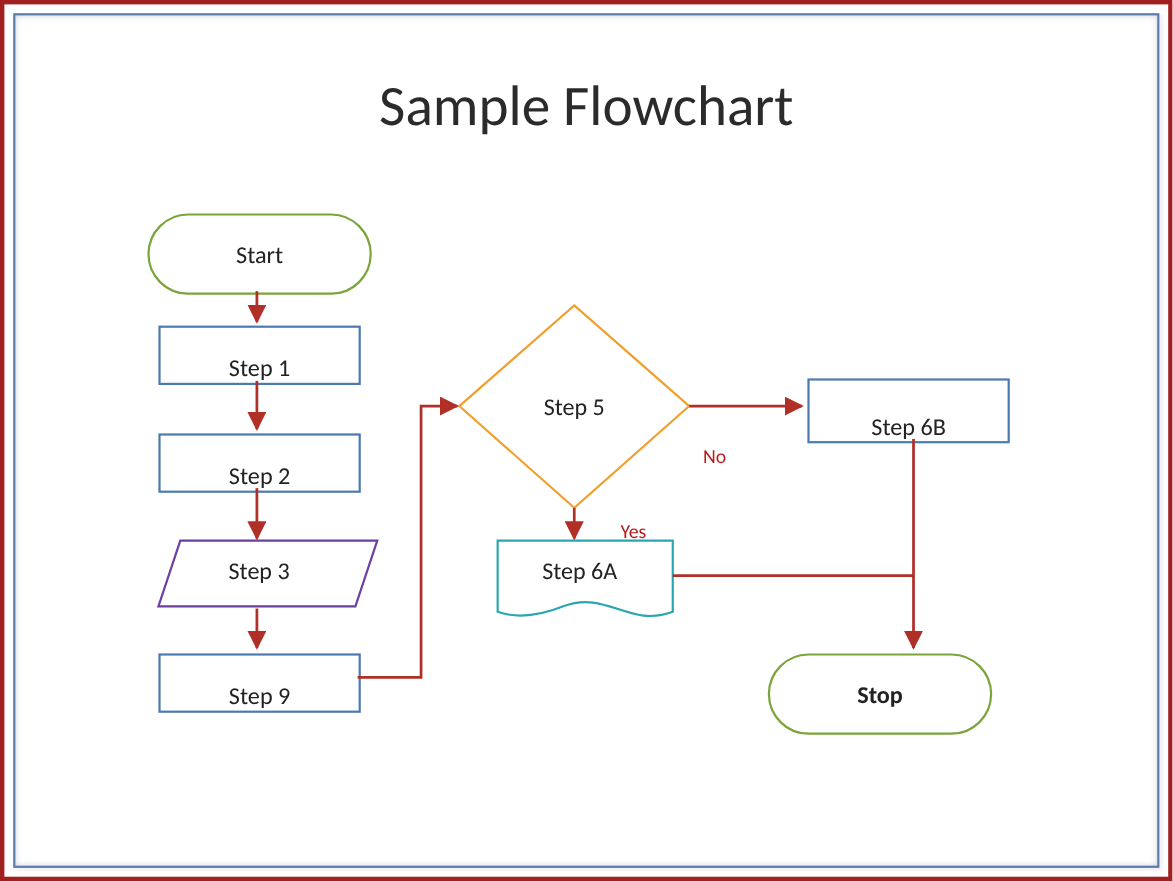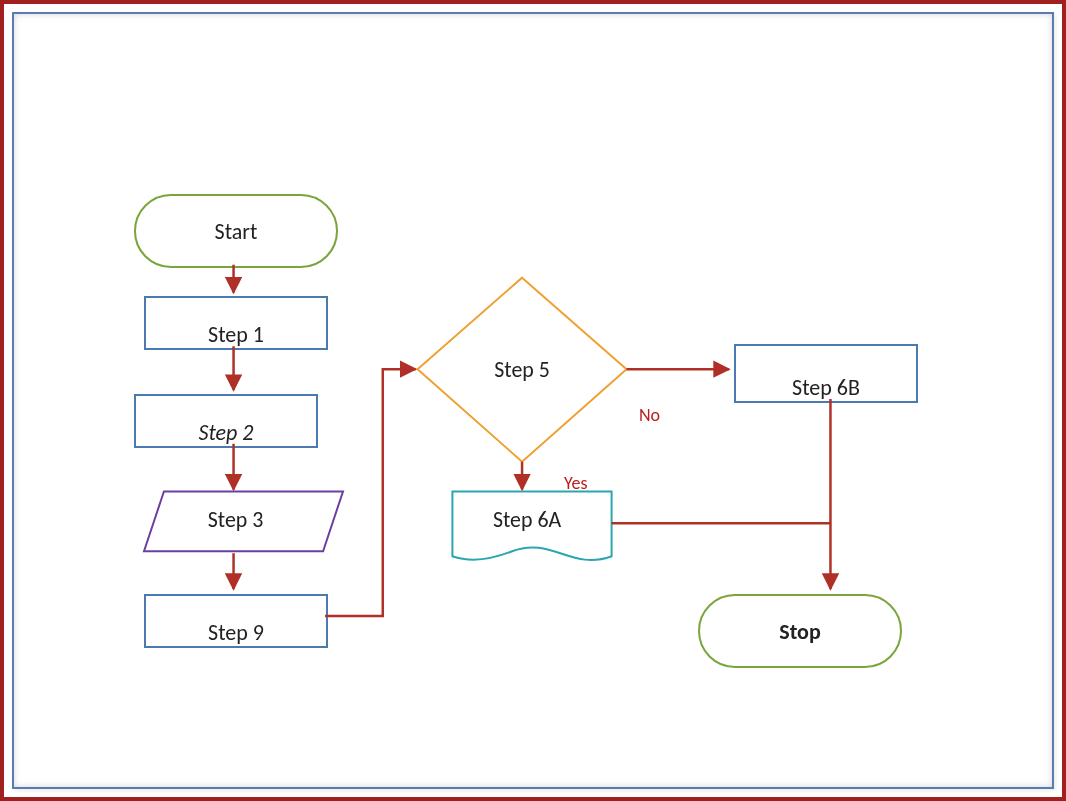--- a/index.html
+++ b/index.html
@@ -78,30 +78,31 @@
     text-anchor: middle;
     dominant-baseline: middle;
   }
 </style>
 </head>
 <body>
 
 <div class="outer">
   <div class="inner">
 
+    <div class="title">Sample Flowchart</div>
 
     <div class="terminator" style="left:120px; top:180px; width:200px; height:70px;">
       <span>Start</span>
     </div>
 
     <div class="process" style="left:130px; top:282px; width:180px; height:50px;">
       <span>Step 1</span>
     </div>
 
-    <div class="process" style="left:120px; top:380px; width:180px; height:50px;font-style:italic;">
+    <div class="process" style="left:130px; top:380px; width:180px; height:50px;">
       <span>Step 2</span>
     </div>
 
     <div class="process" style="left:130px; top:580px; width:180px; height:50px;">
       <span>Step 9</span>
     </div>
 
     <div class="process" style="left:720px; top:330px; width:180px; height:55px;">
       <span>Step 6B</span>
     </div>

